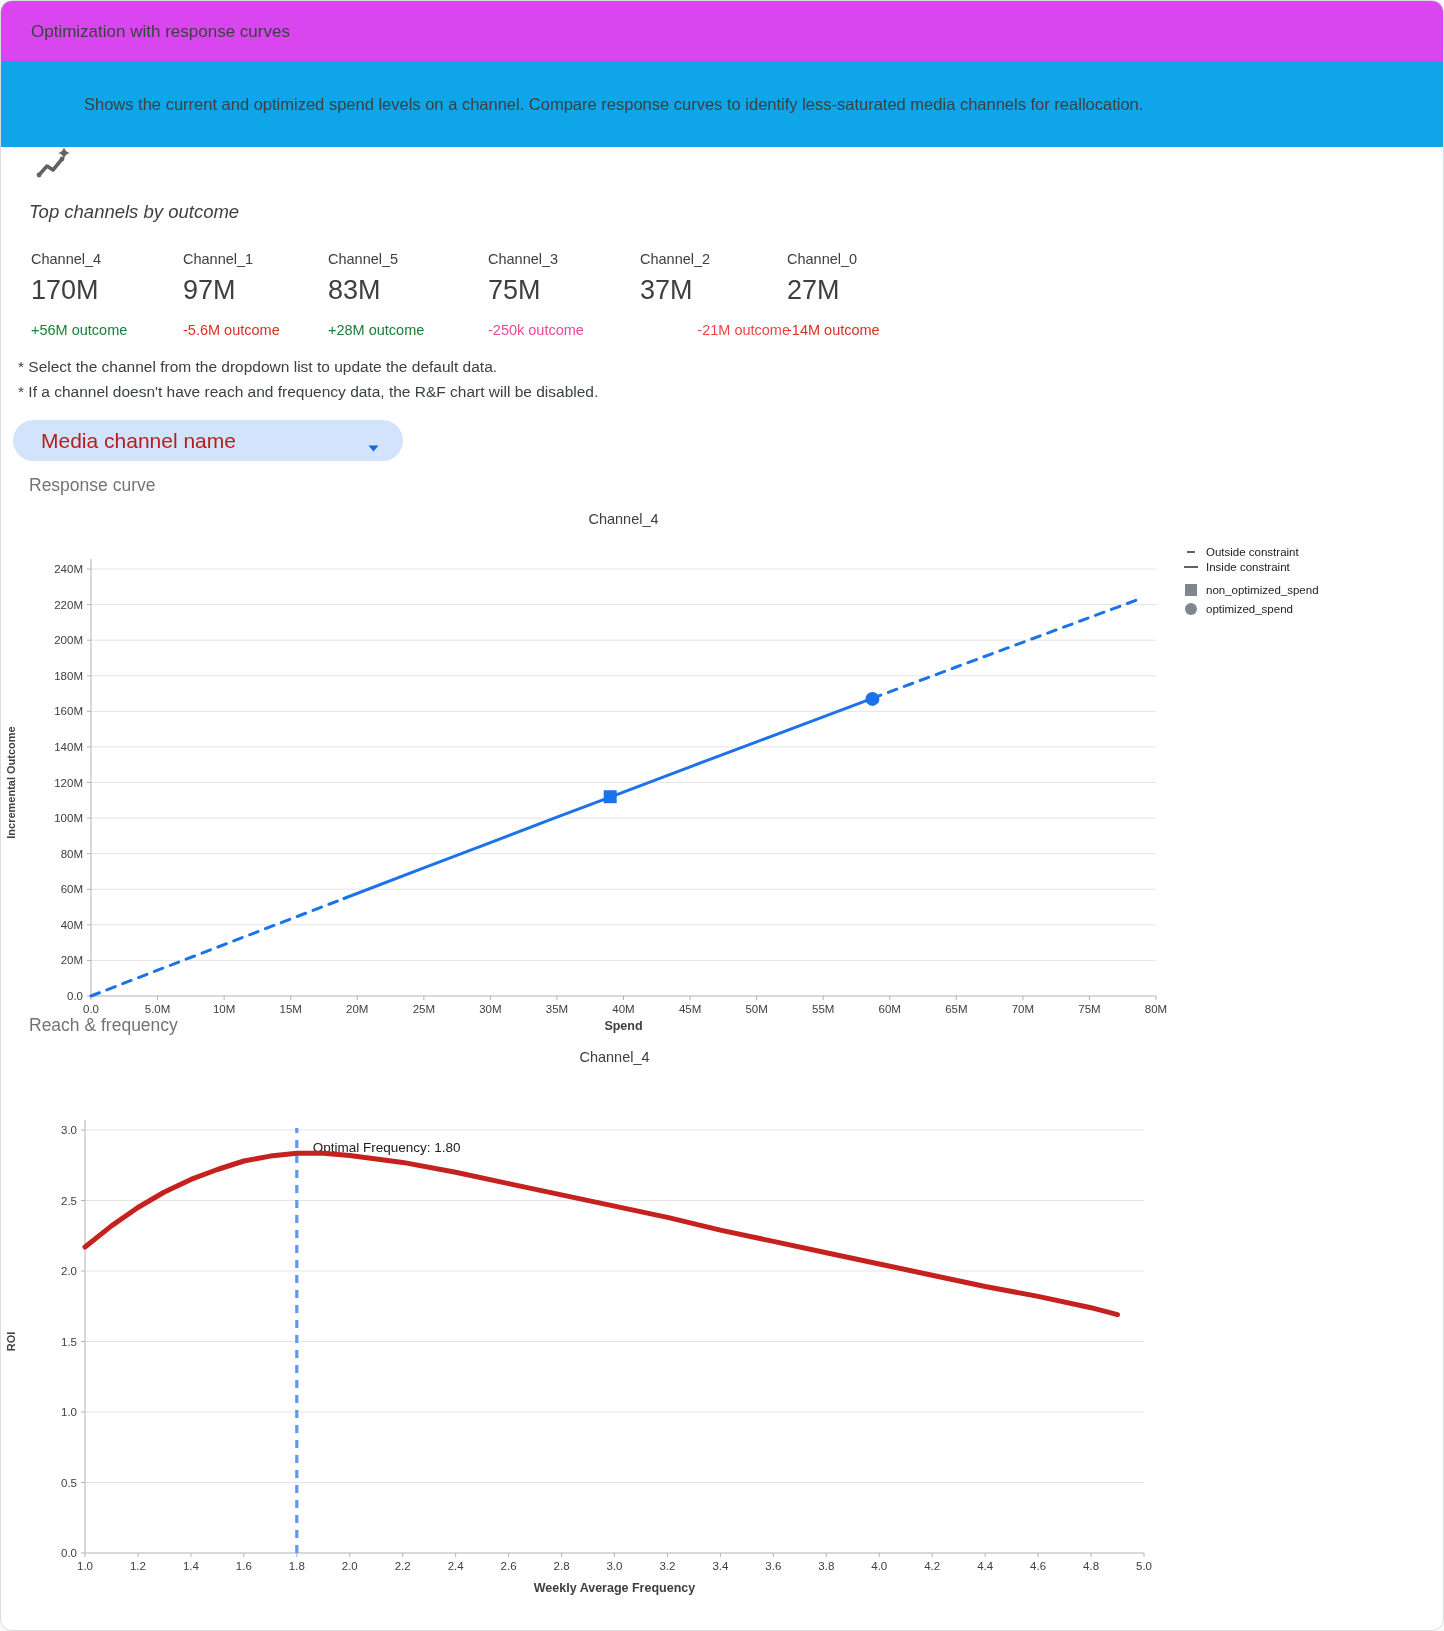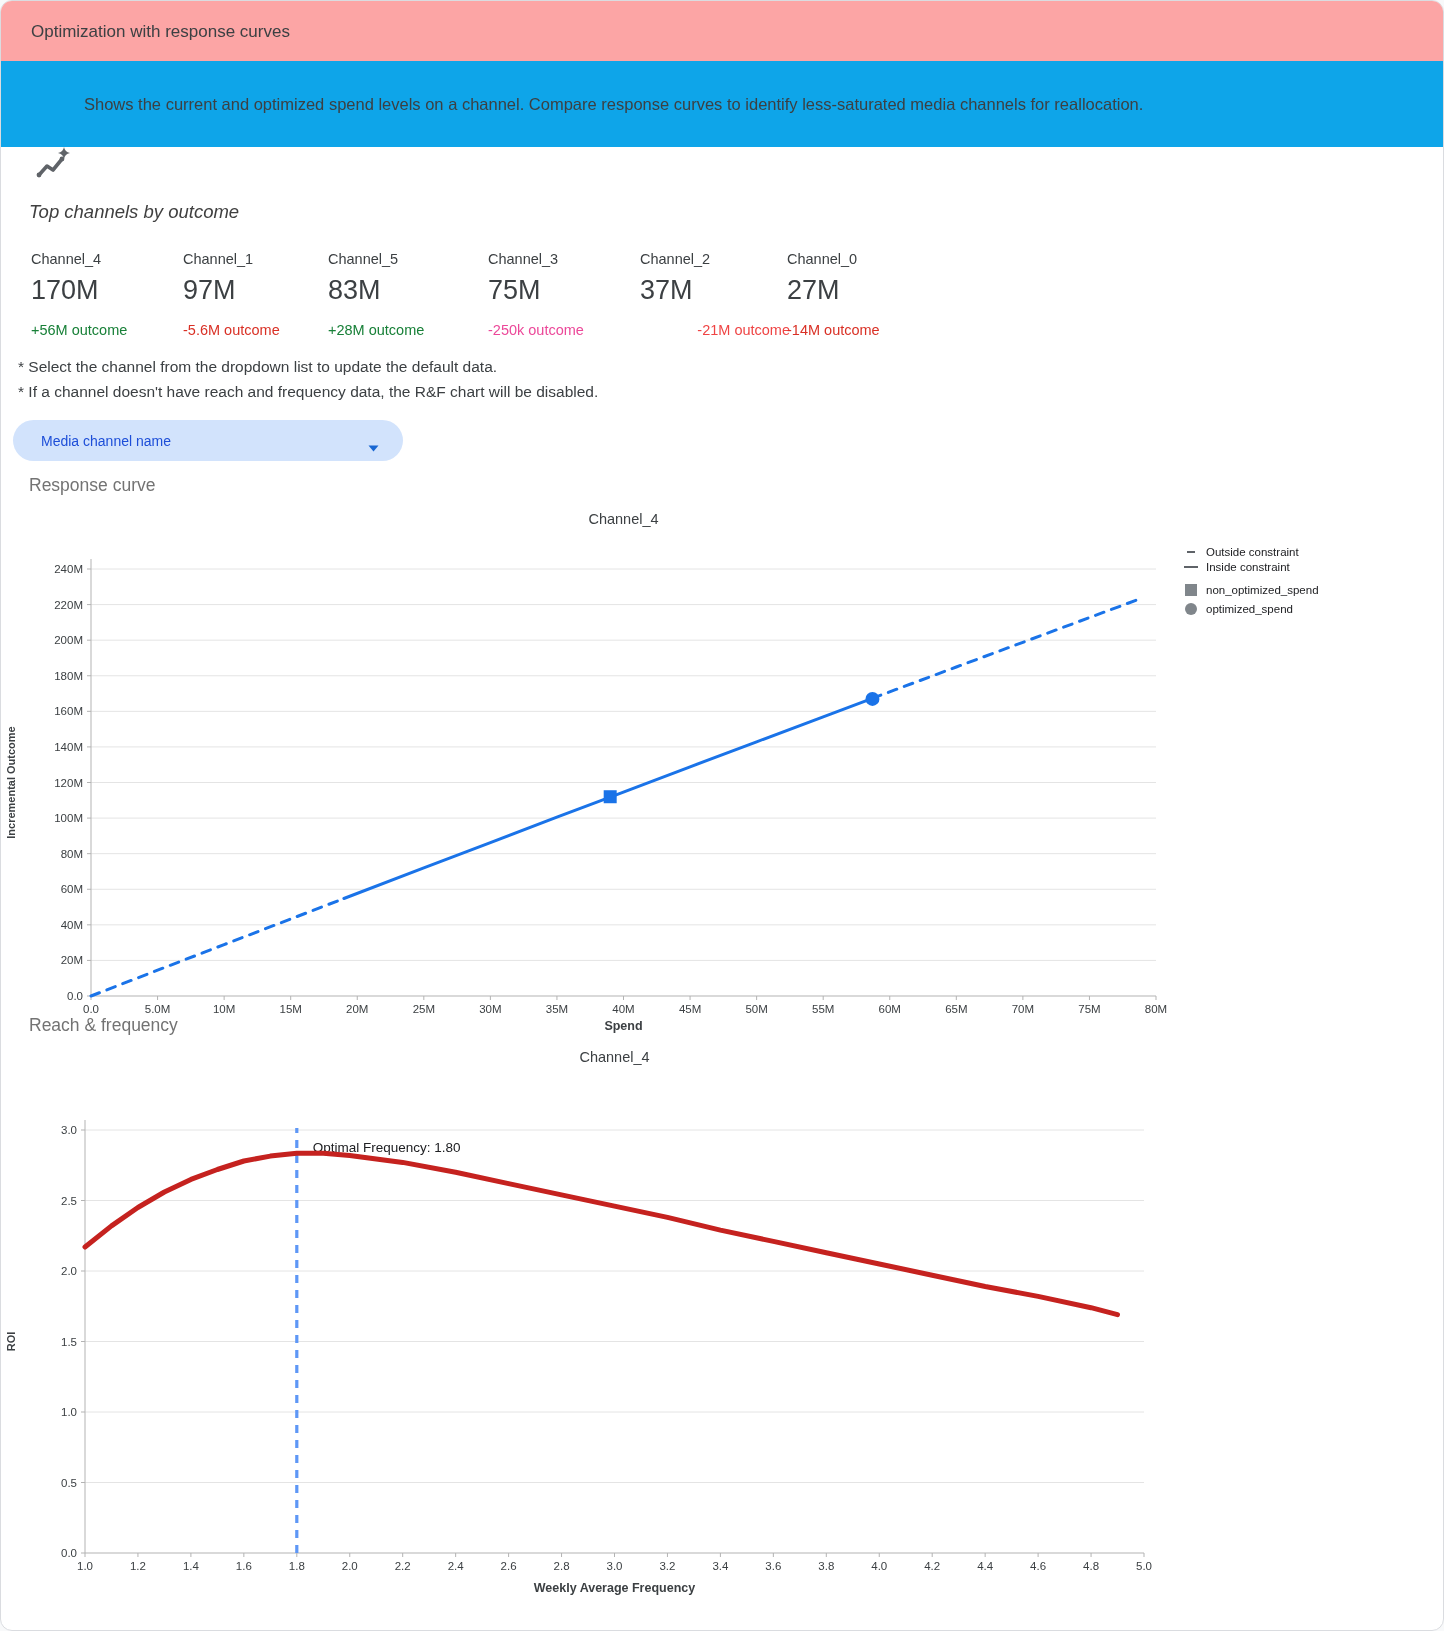--- a/index.html
+++ b/index.html
@@ -1,35 +1,35 @@
 <!DOCTYPE html>
 <html><head>
 <meta charset="utf-8">
 <style>
   html,body{margin:0;padding:0;background:#f8f9fa;font-family:"Liberation Sans",sans-serif;}
   .page{position:relative;width:1444px;height:1631px;}
   .card{position:absolute;left:0;top:0;width:1442px;height:1629px;background:#ffffff;
         border:1px solid #dadce0;border-radius:12px;overflow:hidden;}
-  .titlebar{position:absolute;left:0;top:0;width:100%;height:60px;background:#fca5a5;}
+  .titlebar{position:absolute;left:0;top:0;width:100%;height:60px;background:#d946ef;}
   .titlebar .t{position:absolute;left:30px;top:21px;font-size:17px;color:#3c4043;}
   .banner{position:absolute;left:0;top:60px;width:100%;height:86px;background:#0ea5e9;}
   .banner .icon{position:absolute;left:32px;top:85px;}
   .banner .txt{position:absolute;left:83px;top:0;height:86px;display:flex;align-items:center;
                font-size:16.5px;color:#3c4043;}
   .h1{position:absolute;font-size:18.5px;color:#404040;font-style:italic;}
   .h2{position:absolute;font-size:17.5px;color:#737373;}
   .channel{position:absolute;top:250px;width:150px;}
   .channel .name{font-size:14.5px;color:#3c4043;margin-bottom:8px;}
   .channel .value{font-size:27px;color:#3c4043;margin-bottom:9px;}
   .channel .delta{font-size:14.5px;margin-top:16px;}
   .note{position:absolute;left:17px;font-size:15.5px;color:#3c4043;}
   .dropdown{position:absolute;left:12px;top:419px;width:390px;height:41px;background:#d2e3fc;
             border-radius:21px;cursor:pointer;}
   .dropdown .lbl{position:absolute;left:28px;top:0;height:41px;display:flex;align-items:center;
-                 font-size:14px;color:#1d4ed8;}
+                 font-size:21px;color:#b91c1c;}
   .dropdown .caret{position:absolute;right:24px;top:18px;}
   svg text{font-family:"Liberation Sans",sans-serif;}
   .chart{position:absolute;left:0;}
 </style>
 </head>
 <body>
 
 <div class="page">
   <div class="card">
 

